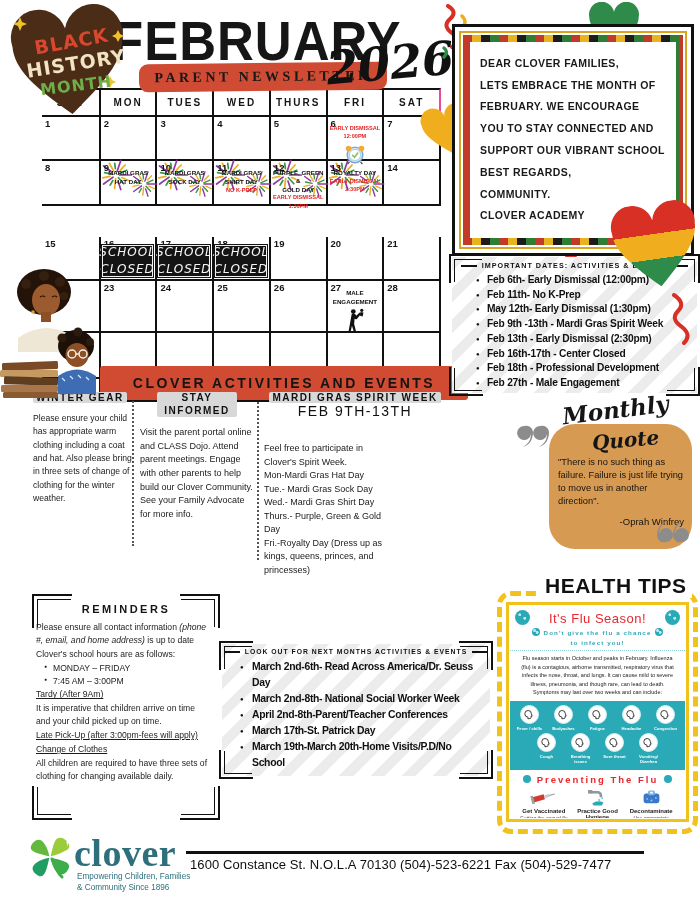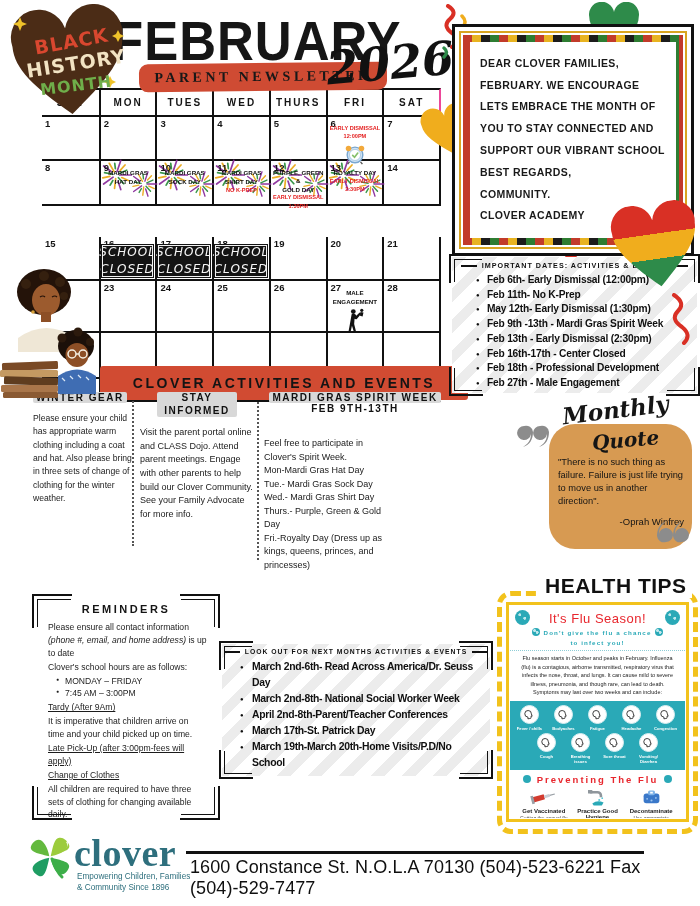--- a/index.html
+++ b/index.html
@@ -80,21 +80,21 @@
   .banner span{font-size:14px;font-weight:900;letter-spacing:2.5px;color:#141414;}
   .people{position:absolute;left:0;top:266px;z-index:6;}
   .col{position:absolute;z-index:2;}
   .col-winter{left:33px;top:392px;width:100px;}
   .col-stay{left:140px;top:392px;width:114px;}
   .col-mardi{left:264px;top:392px;width:182px;}
   .col-title{font-size:10px;font-weight:900;letter-spacing:1.5px;color:#111;}
   .center{text-align:center;}
   .hl{background:#d8d8d8;padding:0 3px;border-radius:2px;}
   .stay-wrap{display:inline-block;max-width:74px;line-height:1.25;}
-  .mardi-t2{display:block;font-size:10px;font-weight:700;letter-spacing:1.5px;}
+  .mardi-t2{display:block;font-size:14px;font-weight:400;letter-spacing:1.5px;}
   .col-body{margin-top:9px;font-size:8.6px;line-height:1.55;color:#1a1a1a;}
   .col-stay .col-body{font-size:9px;line-height:1.52;}
   .mardi-line{font-size:9px;line-height:1.5;color:#1a1a1a;}
   #mardi-lines{margin-top:23px;}
   .vdiv{position:absolute;border-left:2.5px dotted #555;z-index:1;}
   .vd1{left:132px;top:394px;height:152px;}
   .vd2{left:257px;top:394px;height:166px;}
 
   
   .q-label-top{position:absolute;left:562px;top:396px;font-family:"DejaVu Serif",serif;font-style:italic;
@@ -137,41 +137,41 @@
   .pvirus{width:8px;height:8px;border-radius:50%;background:#2aa9b7;}
   .prev-row{display:flex;justify-content:space-between;padding:2px 7px 0;}
   .prev-col{width:54px;text-align:center;}
   .prev-icon{height:20px;display:flex;align-items:center;justify-content:center;}
   .prev-title{font-size:6px;font-weight:900;color:#222;margin-top:1px;}
   .prev-body{font-size:5px;color:#444;line-height:1.5;margin-top:1px;}
 
   
   .reminders{position:absolute;left:35px;top:597px;width:182px;height:220px;background:#fff;z-index:2;}
   .rem-title{text-align:center;font-size:11px;font-weight:900;letter-spacing:2.5px;margin-top:6px;}
-  .rem-body{margin:6px 10px 0 13px;font-size:8.6px;line-height:1.5;color:#1c1c1c;}
+  .rem-body{margin:6px 10px 0 1px;font-size:8.6px;line-height:1.5;color:#1c1c1c;}
   .rem-body div{margin-bottom:1px;}
   .rem-i{font-style:italic;}
   .rem-u{text-decoration:underline;}
   .rem-ul{list-style:none;margin:1px 0;padding:0 0 0 8px;}
   .rem-ul li{padding-left:9px;position:relative;}
   .rem-ul li::before{content:"●";position:absolute;left:0;font-size:5px;top:1px;}
 
   
   .march{position:absolute;left:222px;top:644px;width:268px;height:132px;z-index:2;
          background:repeating-linear-gradient(135deg,#ececec 0 10px,#ffffff 10px 22px);}
   .march .tt{font-size:6.8px;}
   .march .blist{margin:4px 0 0 18px;}
   .march .blist li{font-size:10.4px;line-height:16px;letter-spacing:-.3px;padding-left:12px;padding-right:6px;}
 
   
   .brand{position:absolute;left:74px;top:831px;font-family:"Liberation Serif",serif;font-weight:bold;
          font-size:38px;color:#2e6f7d;letter-spacing:.5px;z-index:2;}
   .tagline{position:absolute;left:77px;top:871px;font-size:8.2px;color:#2e6f7d;line-height:1.35;z-index:2;}
   .footer-line{position:absolute;left:186px;top:851px;width:458px;height:2.5px;background:#111;}
-  .address{position:absolute;left:190px;top:857px;font-size:18px;color:#0f0f0f;letter-spacing:.1px;}
+  .address{position:absolute;left:190px;top:857px;font-size:13px;color:#0f0f0f;letter-spacing:.1px;}
   .clover-logo{position:absolute;left:24px;top:832px;z-index:2;}
 </style>
 </head>
 <body>
 
 <div class="page">
 
   <div class="bhm">
     <svg width="132" height="116" viewBox="0 0 132 116">
       <path d="M64 110 C28 80 10 60 10 38 A26 26 0 0 1 64 24 A26 26 0 0 1 120 38 C120 60 100 80 64 110 Z" fill="#4b2c16" transform="rotate(-5 66 58)"></path>
@@ -598,22 +598,22 @@
     <path d="M4 44 q5 4 0 9" stroke="#2e8b4a" stroke-width="3.5" fill="none" stroke-linecap="round"></path>
   </svg>
   <svg class="deco" style="left:668px;top:293px;z-index:5" width="26" height="52" viewBox="0 0 26 52">
     <path d="M6 2 q12 8 4 16 q-8 8 4 16 q10 8 2 16" stroke="#d93025" stroke-width="4" fill="none" stroke-linecap="round"></path>
   </svg>
 
   <div class="family-box">
     <div class="family-gold">
       <div class="family-chev" id="family-lines">
           <div class="family-line">DEAR CLOVER FAMILIES,</div>
+          <div class="family-line">LETS EMBRACE THE MONTH OF</div>
           <div class="family-line">FEBRUARY. WE ENCOURAGE</div>
-          <div class="family-line">LETS EMBRACE THE MONTH OF</div>
           <div class="family-line">YOU TO STAY CONNECTED AND</div>
           <div class="family-line">SUPPORT OUR VIBRANT SCHOOL</div>
           <div class="family-line">BEST REGARDS,</div>
           <div class="family-line">COMMUNITY.</div>
           <div class="family-line">CLOVER ACADEMY</div>
         </div>
     </div>
   </div>
 
   <div class="idates">

